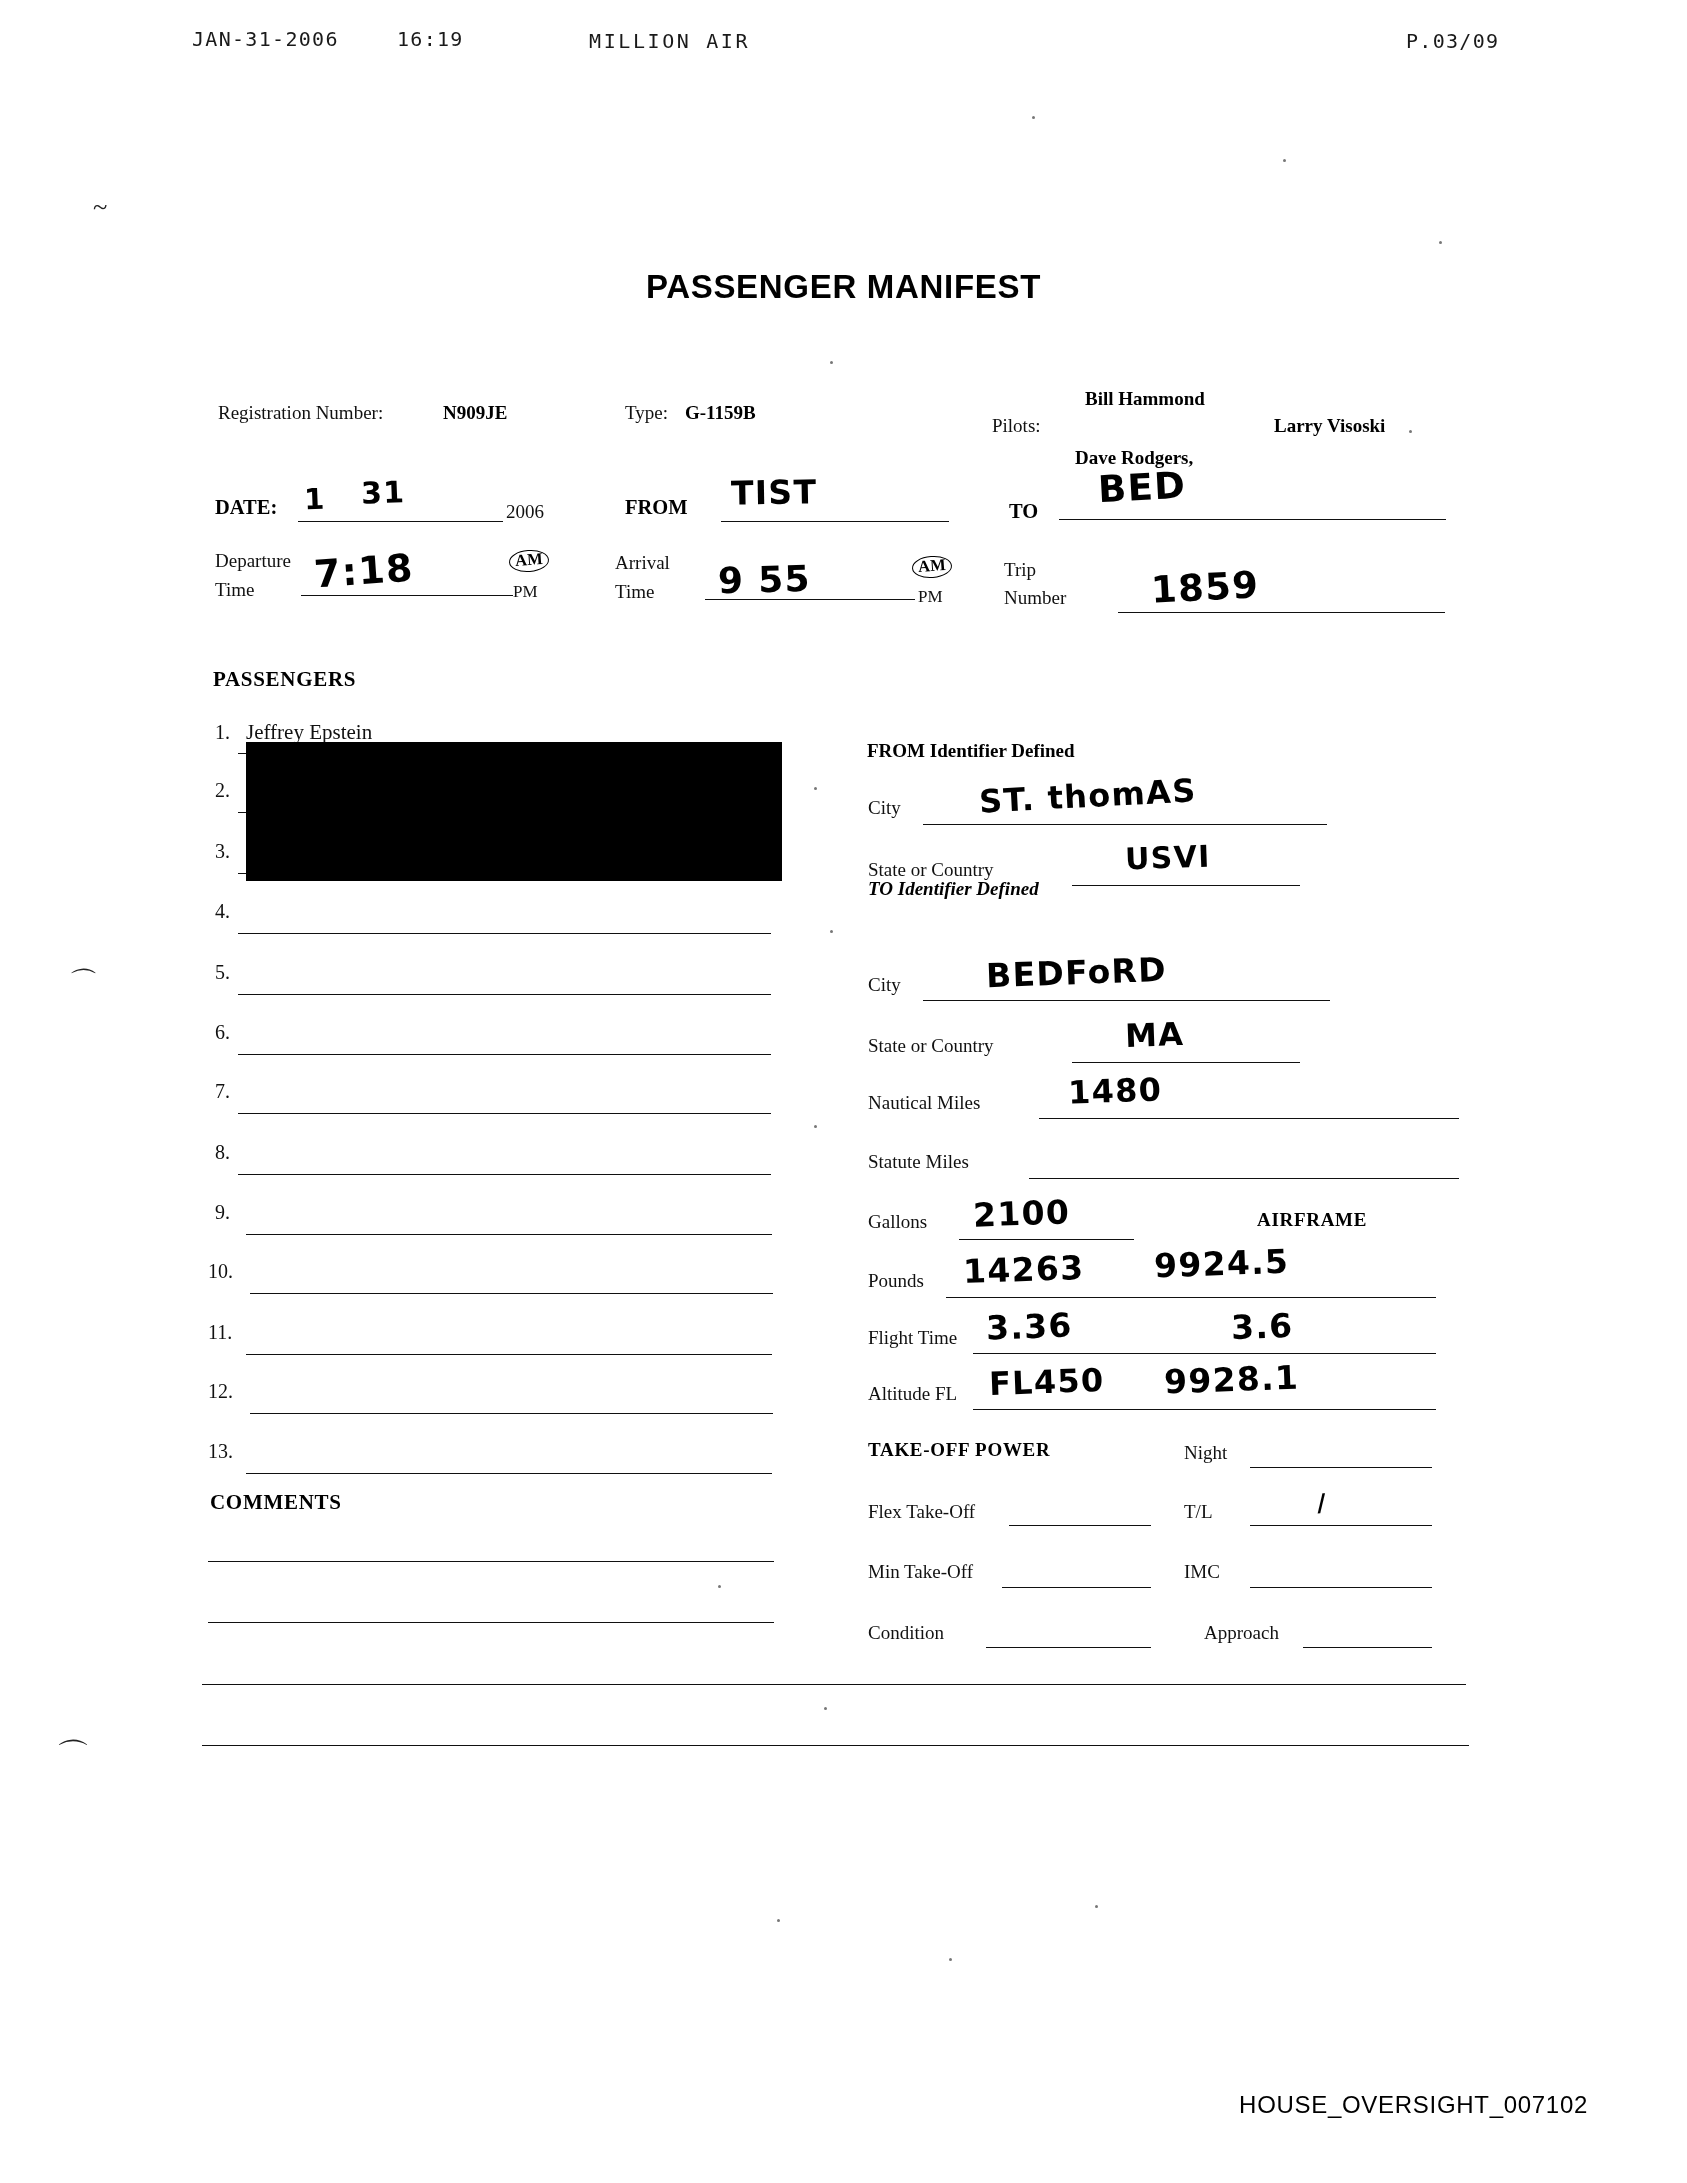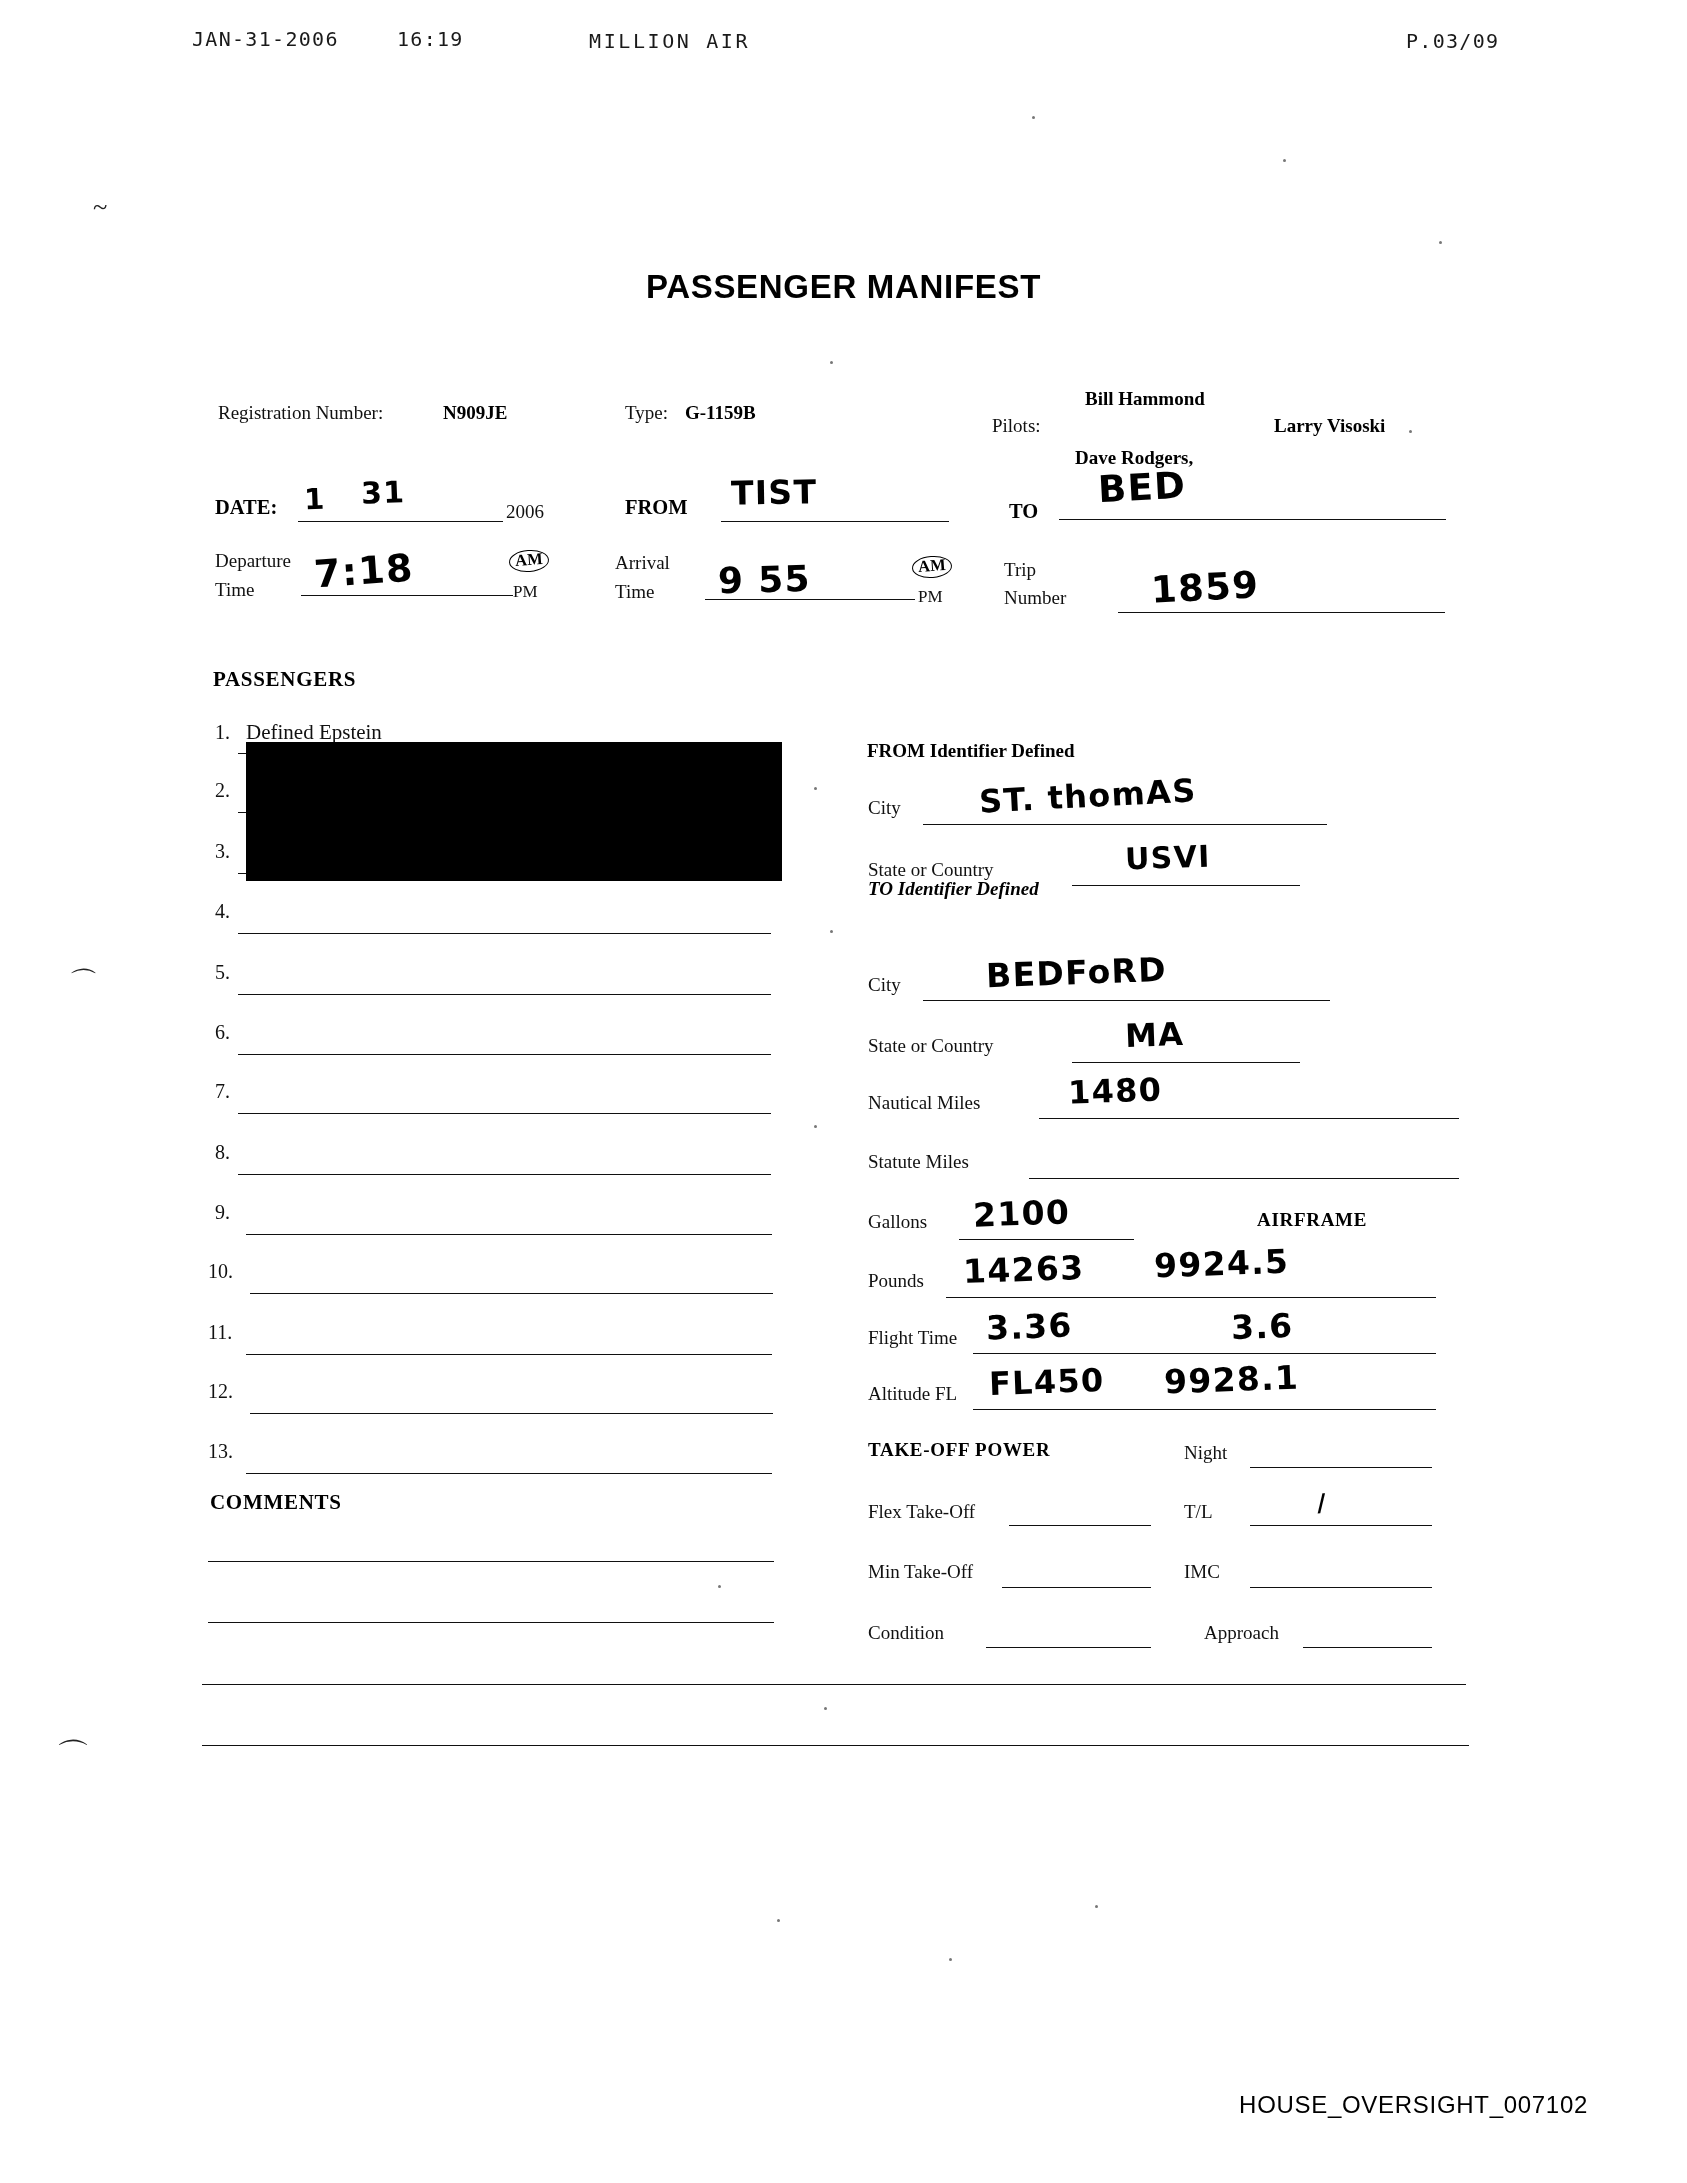--- a/index.html
+++ b/index.html
@@ -186,21 +186,21 @@
   <div class="rule" style="left:705px; top:599px; width:210px;"></div>
 
   <div class="lbl" style="left:1004px; top:559px;">Trip</div>
   <div class="lbl" style="left:1004px; top:587px;">Number</div>
   <div class="hand" style="left:1151px; top:566px; font-size:37px; transform:rotate(-3deg);">1859</div>
   <div class="rule" style="left:1118px; top:612px; width:327px;"></div>
 
   <div class="lbl-b" style="left:213px; top:667px; font-size:21px; letter-spacing:0.7px;">PASSENGERS</div>
 
   <div class="pnum" style="left:215px; top:721px;">1.</div>
-  <div class="lbl" style="left:246px; top:720px; font-size:21px;">Defined Epstein</div>
+  <div class="lbl" style="left:246px; top:720px; font-size:21px;">Jeffrey Epstein</div>
   <div class="rule" style="left:238px; top:753px; width:533px;"></div>
 
   <div class="pnum" style="left:215px; top:779px;">2.</div>
   <div class="rule" style="left:238px; top:812px; width:533px;"></div>
 
   <div class="pnum" style="left:215px; top:840px;">3.</div>
   <div class="rule" style="left:238px; top:873px; width:533px;"></div>
 
   <div class="pnum" style="left:215px; top:900px;">4.</div>
   <div class="rule" style="left:238px; top:933px; width:533px;"></div>

